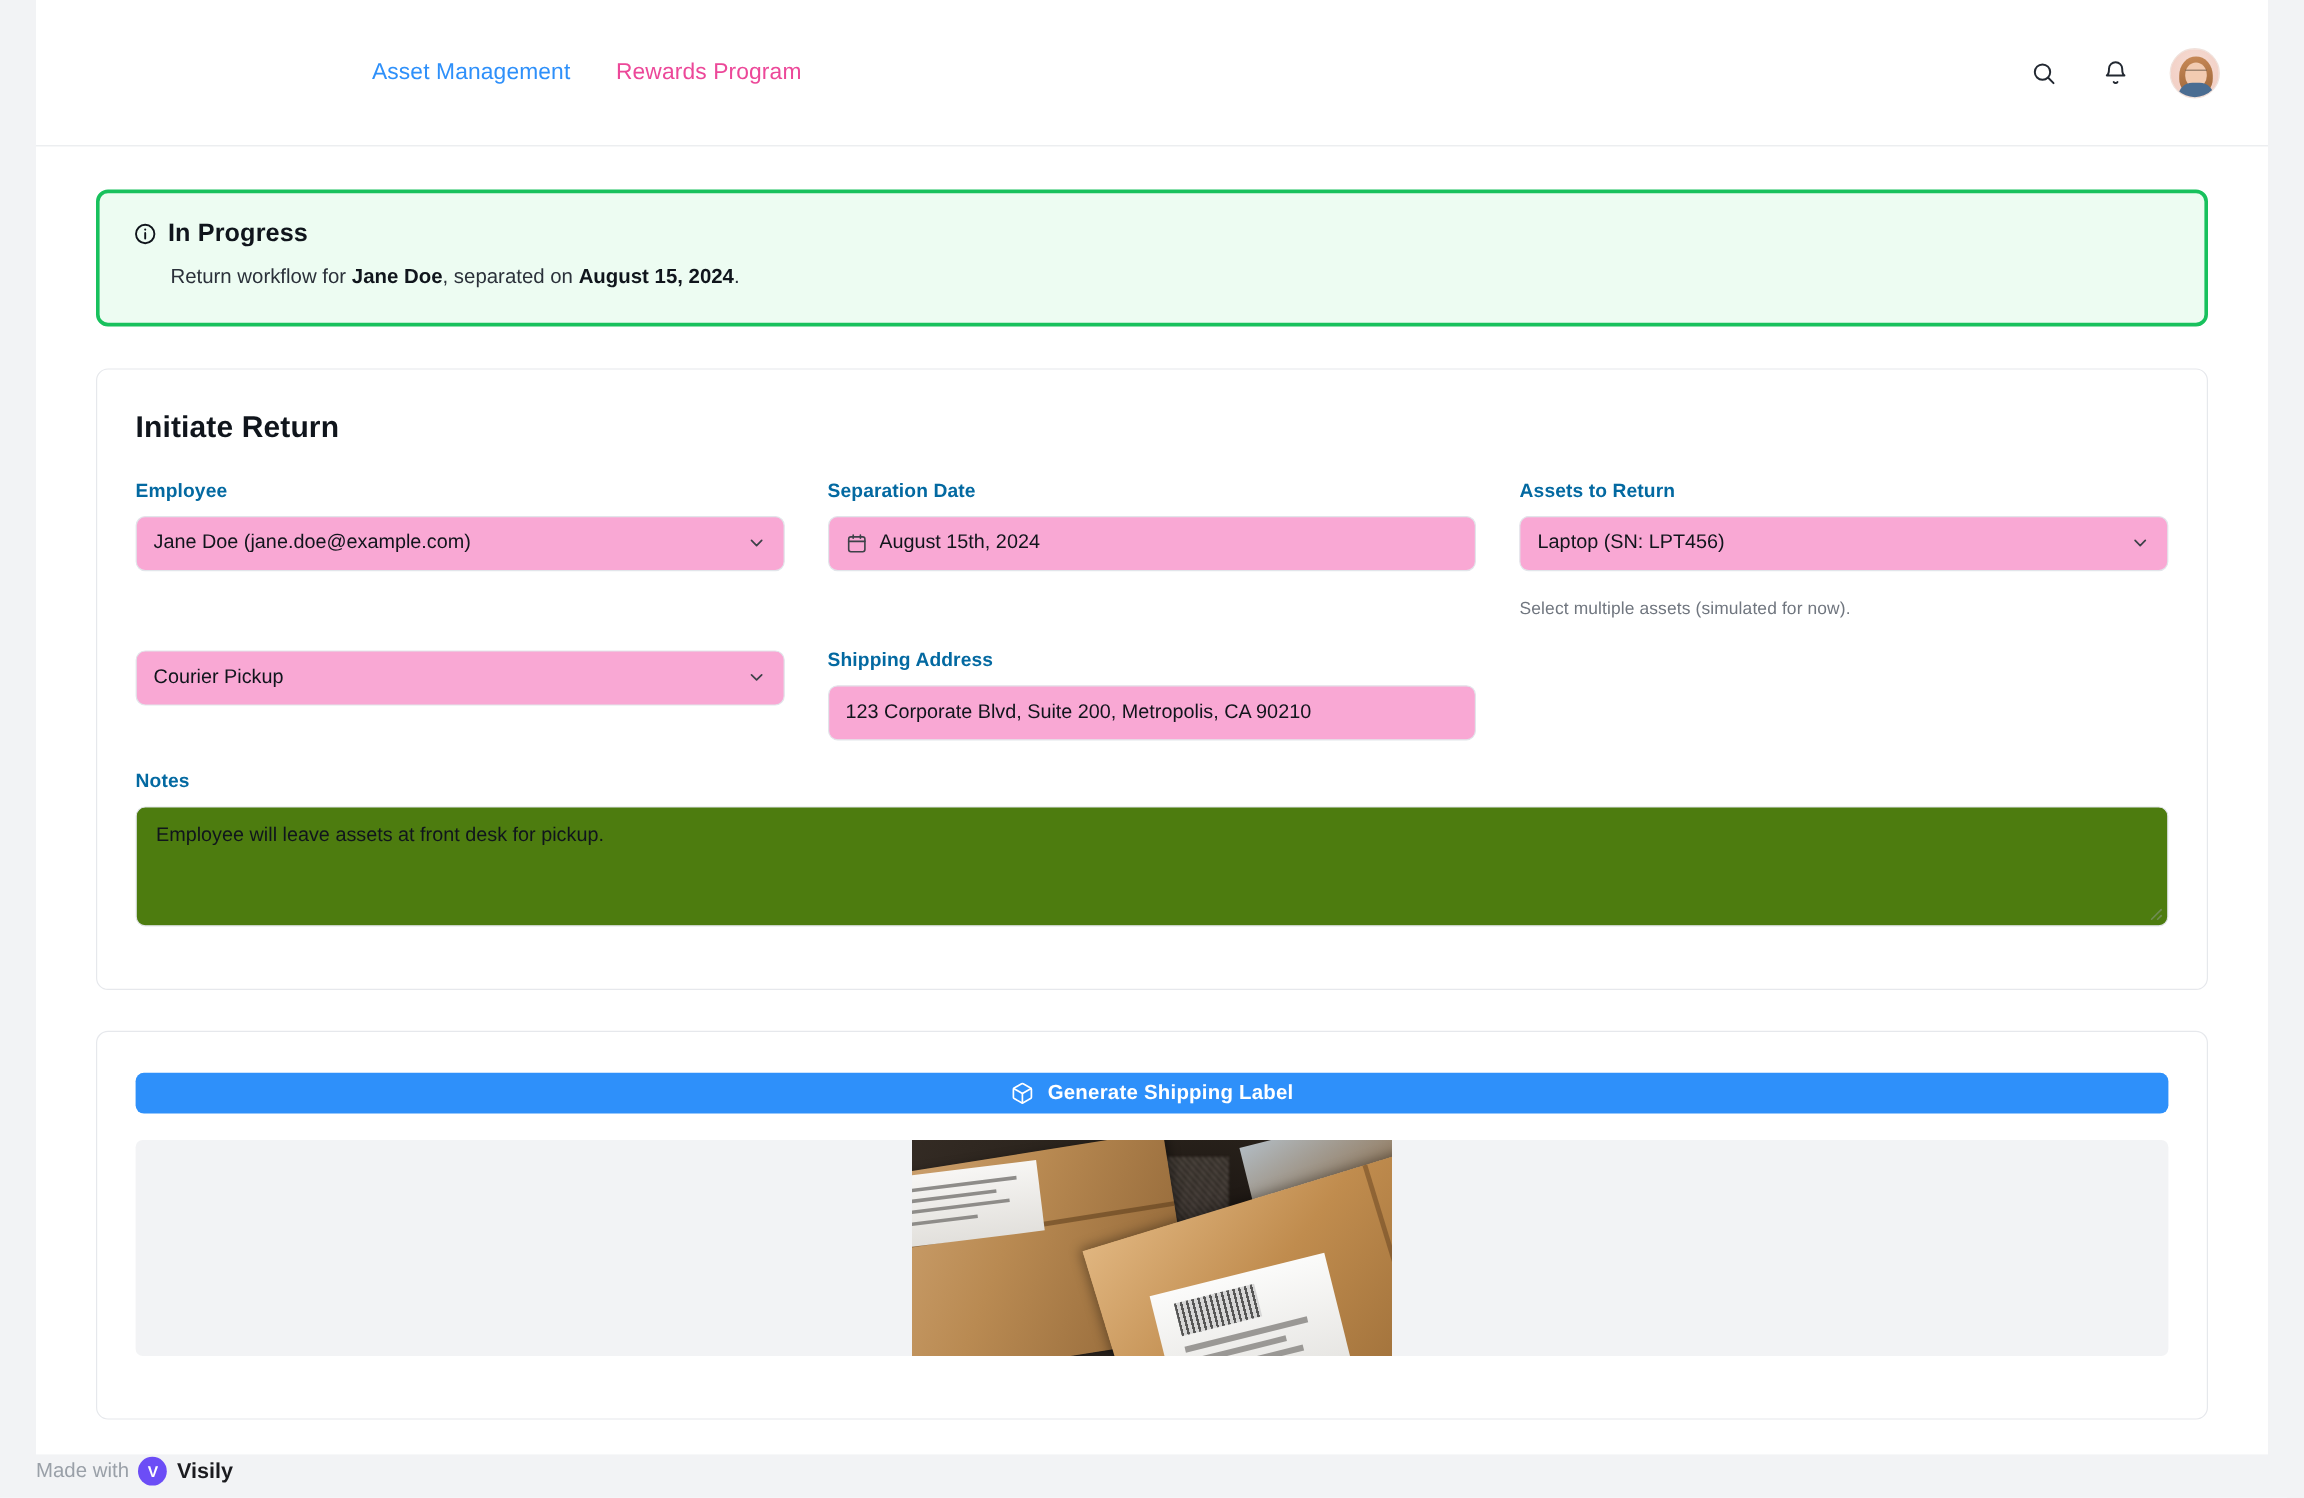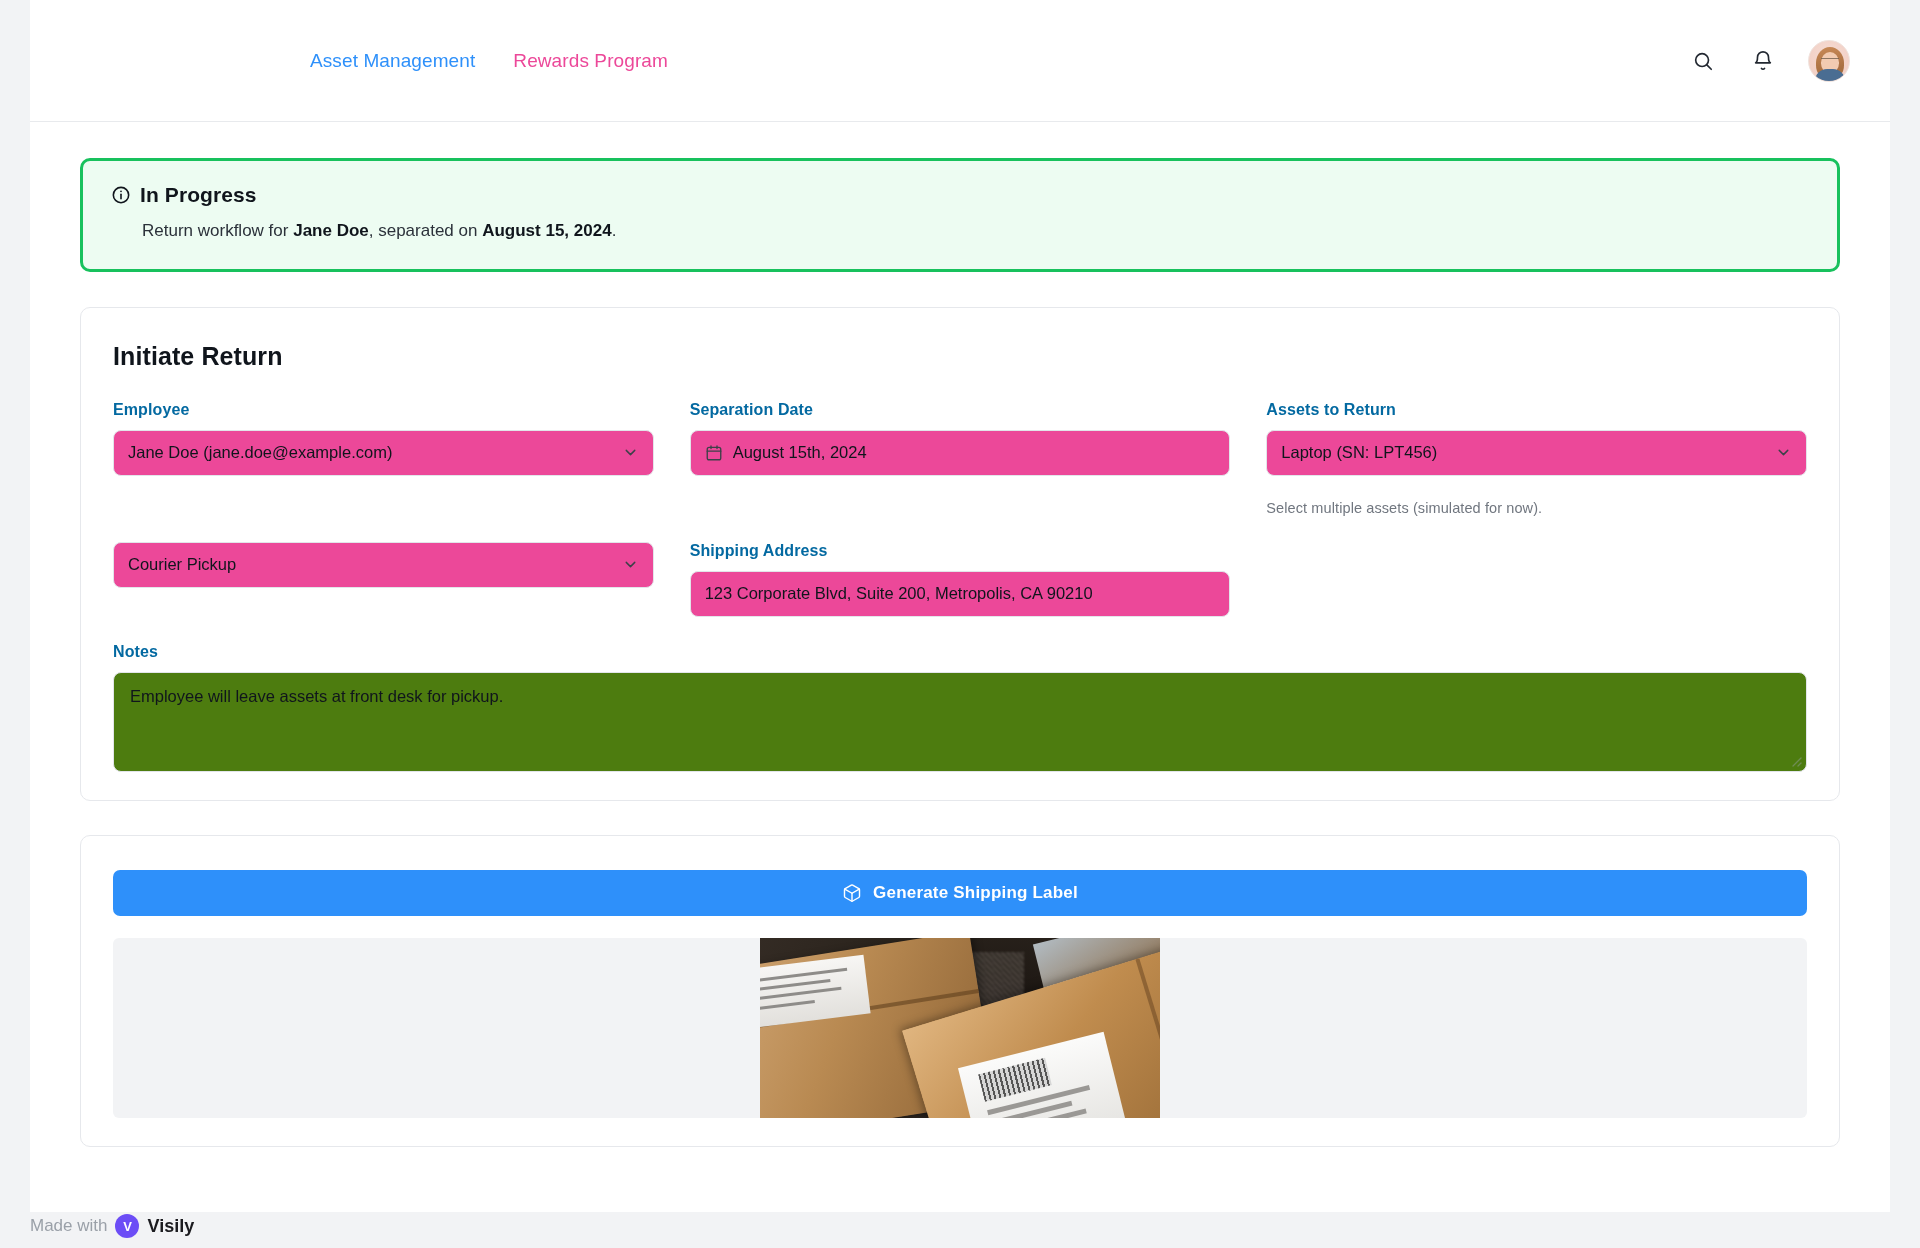--- a/index.html
+++ b/index.html
@@ -86,21 +86,21 @@
     margin-top: 12px; margin-left: 31px;
     font-size: 17px; color: #2b313a; line-height: 1.4;
   }
   .alert-body b { font-weight: 700; color: #10151c; }
 
   
   .card {
     border: 1px solid #e6e8ec;
     border-radius: 10px;
     background: #fff;
-    padding: 34px 32px 28px 32px;
+    padding: 34px 32px 52px 32px;
     margin-bottom: 34px;
   }
   .card-title {
     font-size: 25px; font-weight: 700; color: #10151c;
     letter-spacing: .1px; margin-bottom: 30px;
   }
   .form-row {
     display: grid;
     grid-template-columns: 1fr 1fr 1fr;
     gap: 0 36px;
@@ -108,21 +108,21 @@
   }
   .field { display: flex; flex-direction: column; }
   .field-label {
     font-size: 16px; color: #0369a1; font-weight: 700;
     margin-bottom: 11px; letter-spacing: .1px;
   }
   .control {
     height: 46px;
     border: 1px solid #e2e5ea;
     border-radius: 8px;
-    background: #ec4899;
+    background: #f9a8d4;
     display: flex; align-items: center;
     padding: 0 14px;
     font-size: 16.5px; color: #10151c;
     gap: 10px;
     cursor: pointer;
   }
   .control .val { flex: 1 1 auto; white-space: nowrap; overflow: hidden; text-overflow: ellipsis; }
   .chev { color: #3d4148; flex: 0 0 auto; display: flex; }
   .cal-icon { color: #3d4148; flex: 0 0 auto; display: flex; }
   .helper {
@@ -136,21 +136,21 @@
     font-size: 16.5px; color: #10151c;
     background: #4d7c0f; cursor: text;
   }
   .resize-grip {
     position: absolute; right: 4px; bottom: 4px;
     width: 14px; height: 14px; opacity: .45;
   }
 
   
   .btn-primary {
-    height: 46px; width: 100%;
+    height: 34px; width: 100%;
     background: #2e90fa; border: none; border-radius: 7px;
     color: #fff; font-size: 17px; font-weight: 700;
     display: flex; align-items: center; justify-content: center; gap: 11px;
     cursor: pointer; letter-spacing: .2px;
     font-family: "Liberation Sans", sans-serif;
   }
   .img-frame {
     margin-top: 22px;
     background: #f2f3f5;
     border-radius: 6px;

